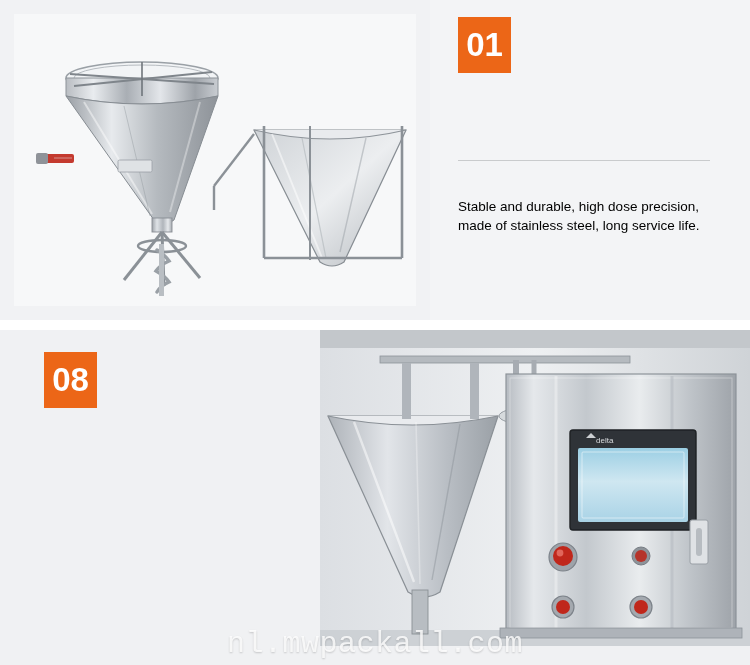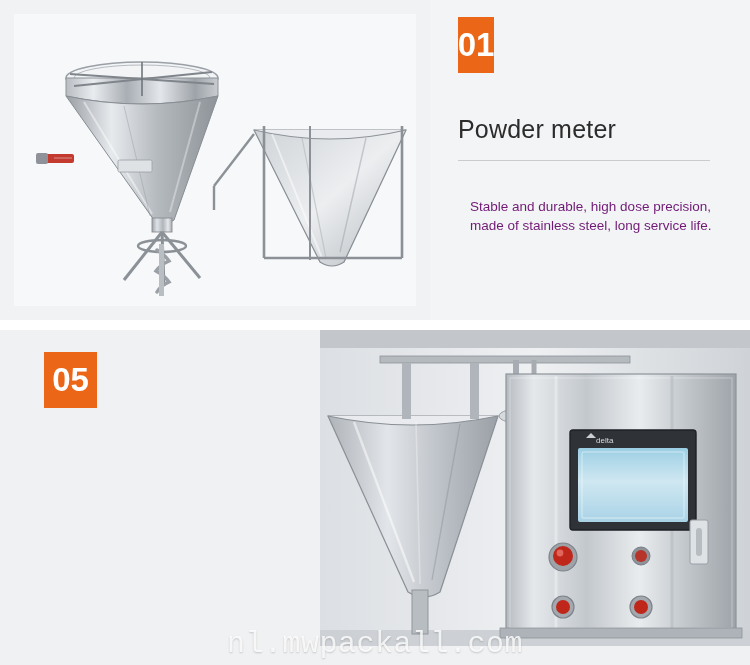--- a/index.html
+++ b/index.html
@@ -32,35 +32,35 @@
   }
 
   .numbox{
     background:#ec6617;
     color:#ffffff;
     font-weight:bold;
     display:flex;align-items:center;justify-content:center;
     letter-spacing:0px;
   }
   .numbox1{
-    position:absolute;left:28px;top:17px;width:36px;height:56px;
+    position:absolute;left:28px;top:17px;width:53px;height:56px;
     font-size:33px;
   }
   .title1{
     position:absolute;left:28px;top:115px;width:254px;
     font-size:25px;color:#2c2c2c;font-weight:normal;
     letter-spacing:.2px;
   }
   .rule1{
     position:absolute;left:28px;top:160px;width:252px;height:1px;
     background:#c9cbcd;
   }
   .body1{
-    position:absolute;left:40px;top:197px;width:268px;
-    font-size:13.5px;line-height:19px;color:#701a75;
+    position:absolute;left:28px;top:197px;width:268px;
+    font-size:13.5px;line-height:19px;color:#000000;
   }
 
   
   .panel2{
     position:absolute;left:0;top:330px;width:750px;height:335px;
     background:#f0f1f3;
     overflow:hidden;
   }
   .numbox2{
     position:absolute;left:44px;top:22px;width:53px;height:56px;
@@ -165,21 +165,20 @@
           <path d="M250 244 L388 244" stroke="#8b9197" stroke-width="2.6" fill="none"></path>
           <path d="M296 112 L296 246" stroke="#8b9197" stroke-width="2" fill="none"></path>
           <path d="M240 120 L200 172" stroke="#8b9197" stroke-width="2.4" fill="none"></path>
           <path d="M200 172 L200 196" stroke="#8b9197" stroke-width="2.4" fill="none"></path>
         </svg>
       </div>
     </div>
 
     <div class="text-wrap">
       <div class="numbox numbox1">01</div>
-      <div class="title1">Powder meter</div>
       <div class="rule1"></div>
       <div class="body1">Stable and durable, high dose precision, made of stainless steel, long service life.</div>
     </div>
   </section>
 
   <section class="panel2">
 
     <div class="panel2-photo">
       <svg width="430" height="335" viewBox="0 0 430 335">
         <defs>
@@ -250,18 +249,18 @@
         <circle cx="321" cy="277" r="11" fill="#a4a9af" stroke="#7d838a" stroke-width="1.2"></circle>
         <circle cx="321" cy="277" r="7" fill="#c0271b"></circle>
 
         <rect x="370" y="190" width="18" height="44" rx="2" fill="#dfe2e5" stroke="#9aa0a6" stroke-width="1"></rect>
         <rect x="376" y="198" width="6" height="28" rx="3" fill="#b7bcc1"></rect>
 
         <rect x="180" y="298" width="242" height="10" fill="#aeb3b9" stroke="#8d9399" stroke-width=".8"></rect>
       </svg>
     </div>
 
-    <div class="numbox numbox2">05</div>
+    <div class="numbox numbox2">08</div>
 
     <div class="watermark">nl.mwpackall.com</div>
   </section>
 
 </div>
 
 </body></html>

